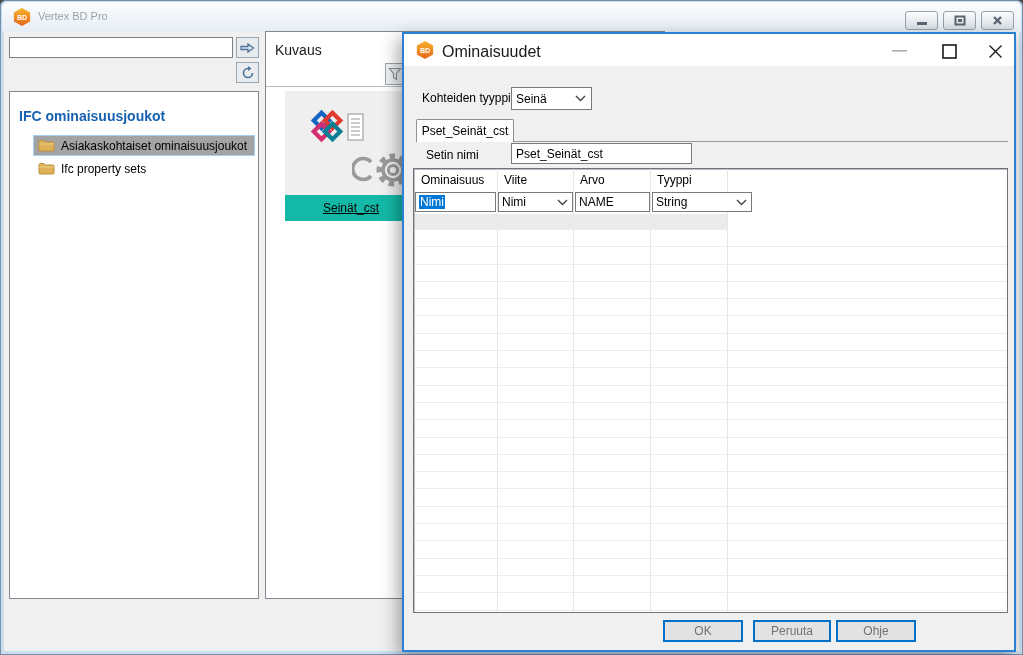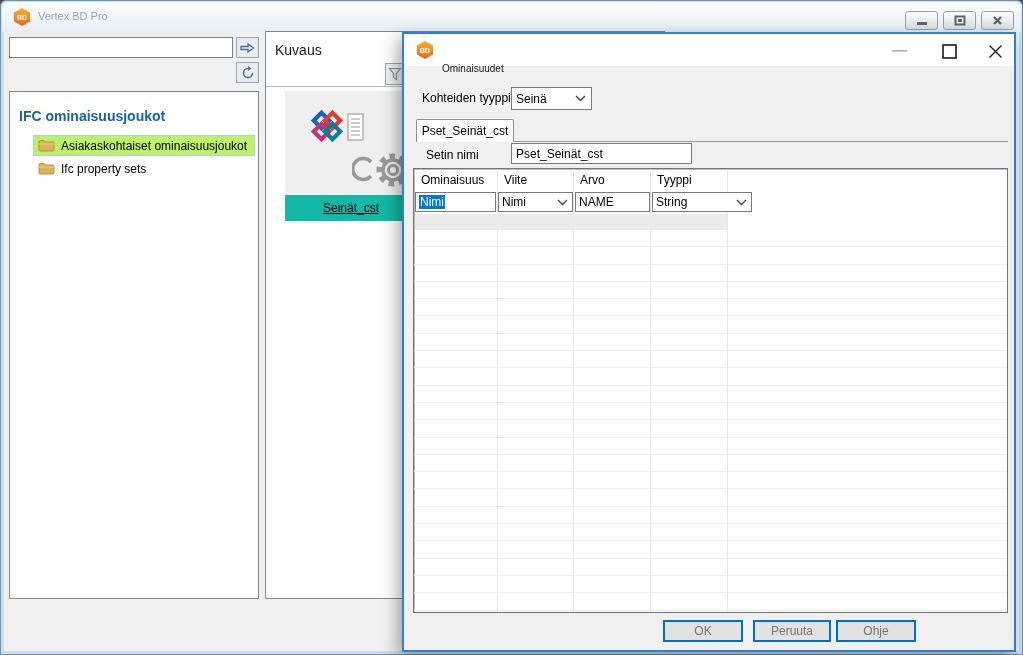--- a/index.html
+++ b/index.html
@@ -36,21 +36,21 @@
   .refresh-btn { left:235px; top:61px; }
 
   
   .tree-panel { position:absolute; left:8px; top:90px; width:250px; height:508px;
     background:#fff; border:1px solid #828790; }
   .tree-header { position:absolute; left:9px; top:16px; font-size:14px;
     font-weight:bold; color:#1761b0; }
   .tree-item { position:absolute; left:23px; height:21px; display:flex;
     align-items:center; gap:6px; padding:0 4px; font-size:12px; color:#000;
     border:1px solid transparent; }
-  .tree-item.selected { background:#bef264; border:1px solid #a3d1f2; width:222px; }
+  .tree-item.selected { background:#a3a3a3; border:1px solid #a3d1f2; width:222px; }
   .tree-item svg { flex:0 0 auto; }
 
   
   .preview-panel { position:absolute; left:264px; top:30px; width:400px; height:568px;
     background:#fff; border:1px solid #828790; }
   .preview-header { position:absolute; left:0; top:0; right:0; height:55px;
     border-bottom:1px solid #b8bcc0; }
   .preview-title { position:absolute; left:9px; top:10px; font-size:14px; color:#1a1a1a; }
   .filter-btn { position:absolute; left:119px; top:31px; width:20px; height:22px;
     background:#eef0f1; border:1px solid #9aa6b0; display:flex; align-items:center;
@@ -68,21 +68,21 @@
   
   .dialog { position:absolute; left:402px; top:32px; width:614px; height:620px;
     background:#f0f0f0; border:2px solid #2a80d4; z-index:10;
     box-shadow:-4px 6px 16px rgba(0,0,0,.35); }
   .dlg-titlebar { position:absolute; left:0; top:0; right:0; height:32px; background:#fff; }
   .dlg-icon { position:absolute; left:12px; top:7px; width:18px; height:18px;
     background:linear-gradient(#f9b22a,#e4671c);
     clip-path:polygon(50% 0,95% 25%,95% 75%,50% 100%,5% 75%,5% 25%);
     color:#fff; font-size:7px; font-weight:bold; display:flex; align-items:center;
     justify-content:center; }
-  .dlg-title { position:absolute; left:38px; top:9px; font-size:10px; color:#1a1a1a;margin-top:20px; }
+  .dlg-title { position:absolute; left:38px; top:9px; font-size:16px; color:#1a1a1a; }
   .dlg-ctl { position:absolute; top:4px; width:30px; height:26px; display:flex;
     align-items:center; justify-content:center; }
   .dlg-min { left:480px; } .dlg-max { left:530px; } .dlg-close { left:576px; }
 
   .dlg-label { position:absolute; font-size:12px; color:#000; }
   .combo { position:absolute; background:#fff; border:1px solid #7a7a7a;
     font-size:12px; display:flex; align-items:center; padding:0 4px; }
   .combo .chev { position:absolute; right:5px; }
   .text-input { position:absolute; background:#fff; border:1px solid #7a7a7a;
     font-size:12px; display:flex; align-items:center; padding:0 4px; color:#000; }

